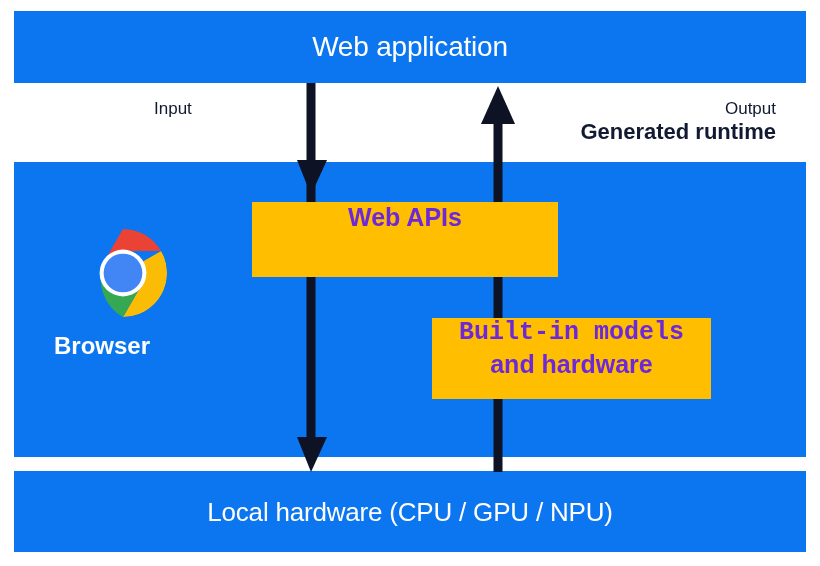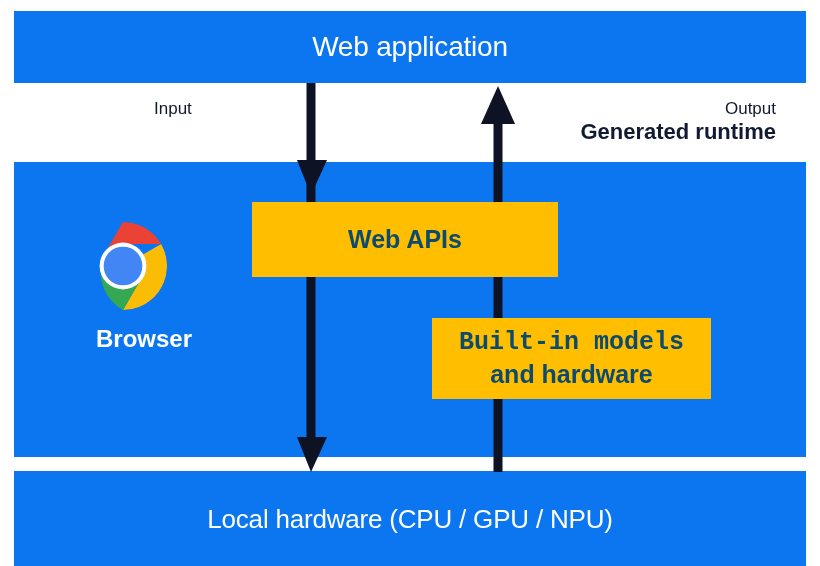--- a/index.html
+++ b/index.html
@@ -30,21 +30,21 @@
   #band-middle {
     left: 14px;
     top: 162px;
     width: 792px;
     height: 295px;
   }
   #band-bottom {
     left: 14px;
     top: 471px;
     width: 792px;
-    height: 96px;
+    height: 81px;
   }
 
   .band-title {
     position: absolute;
     left: 0;
     right: 0;
     text-align: center;
     color: #ffffff;
     font-weight: normal;
     letter-spacing: -0.2px;
@@ -62,24 +62,23 @@
 
   
   .arrow {
     position: absolute;
   }
 
   
   .ybox {
     position: absolute;
     background: #FFBF00;
-    color: #0c4a6e;
+    color: #6d28d9;
     font-weight: bold;
     display: flex;
-    align-items: center;
     justify-content: center;
     text-align: center;
     line-height: 1.22;
     z-index: 5;
   }
   #box-web-apis {
     left: 252px;
     top: 202px;
     width: 306px;
     height: 75px;
@@ -118,23 +117,23 @@
   #io-output {
     right: 44px;
     top: 99px;
     text-align: right;
   }
 
   
   #browser-group {
     position: absolute;
     left: 54px;
-    top: 221px;
+    top: 228px;
     width: 138px;
-    text-align: right;
+    text-align: left;
     z-index: 4;
   }
   #chrome-logo {
     display: block;
     margin: 0 auto;
   }
   #browser-label {
     display: block;
     margin-top: 14px;
     color: #ffffff;

